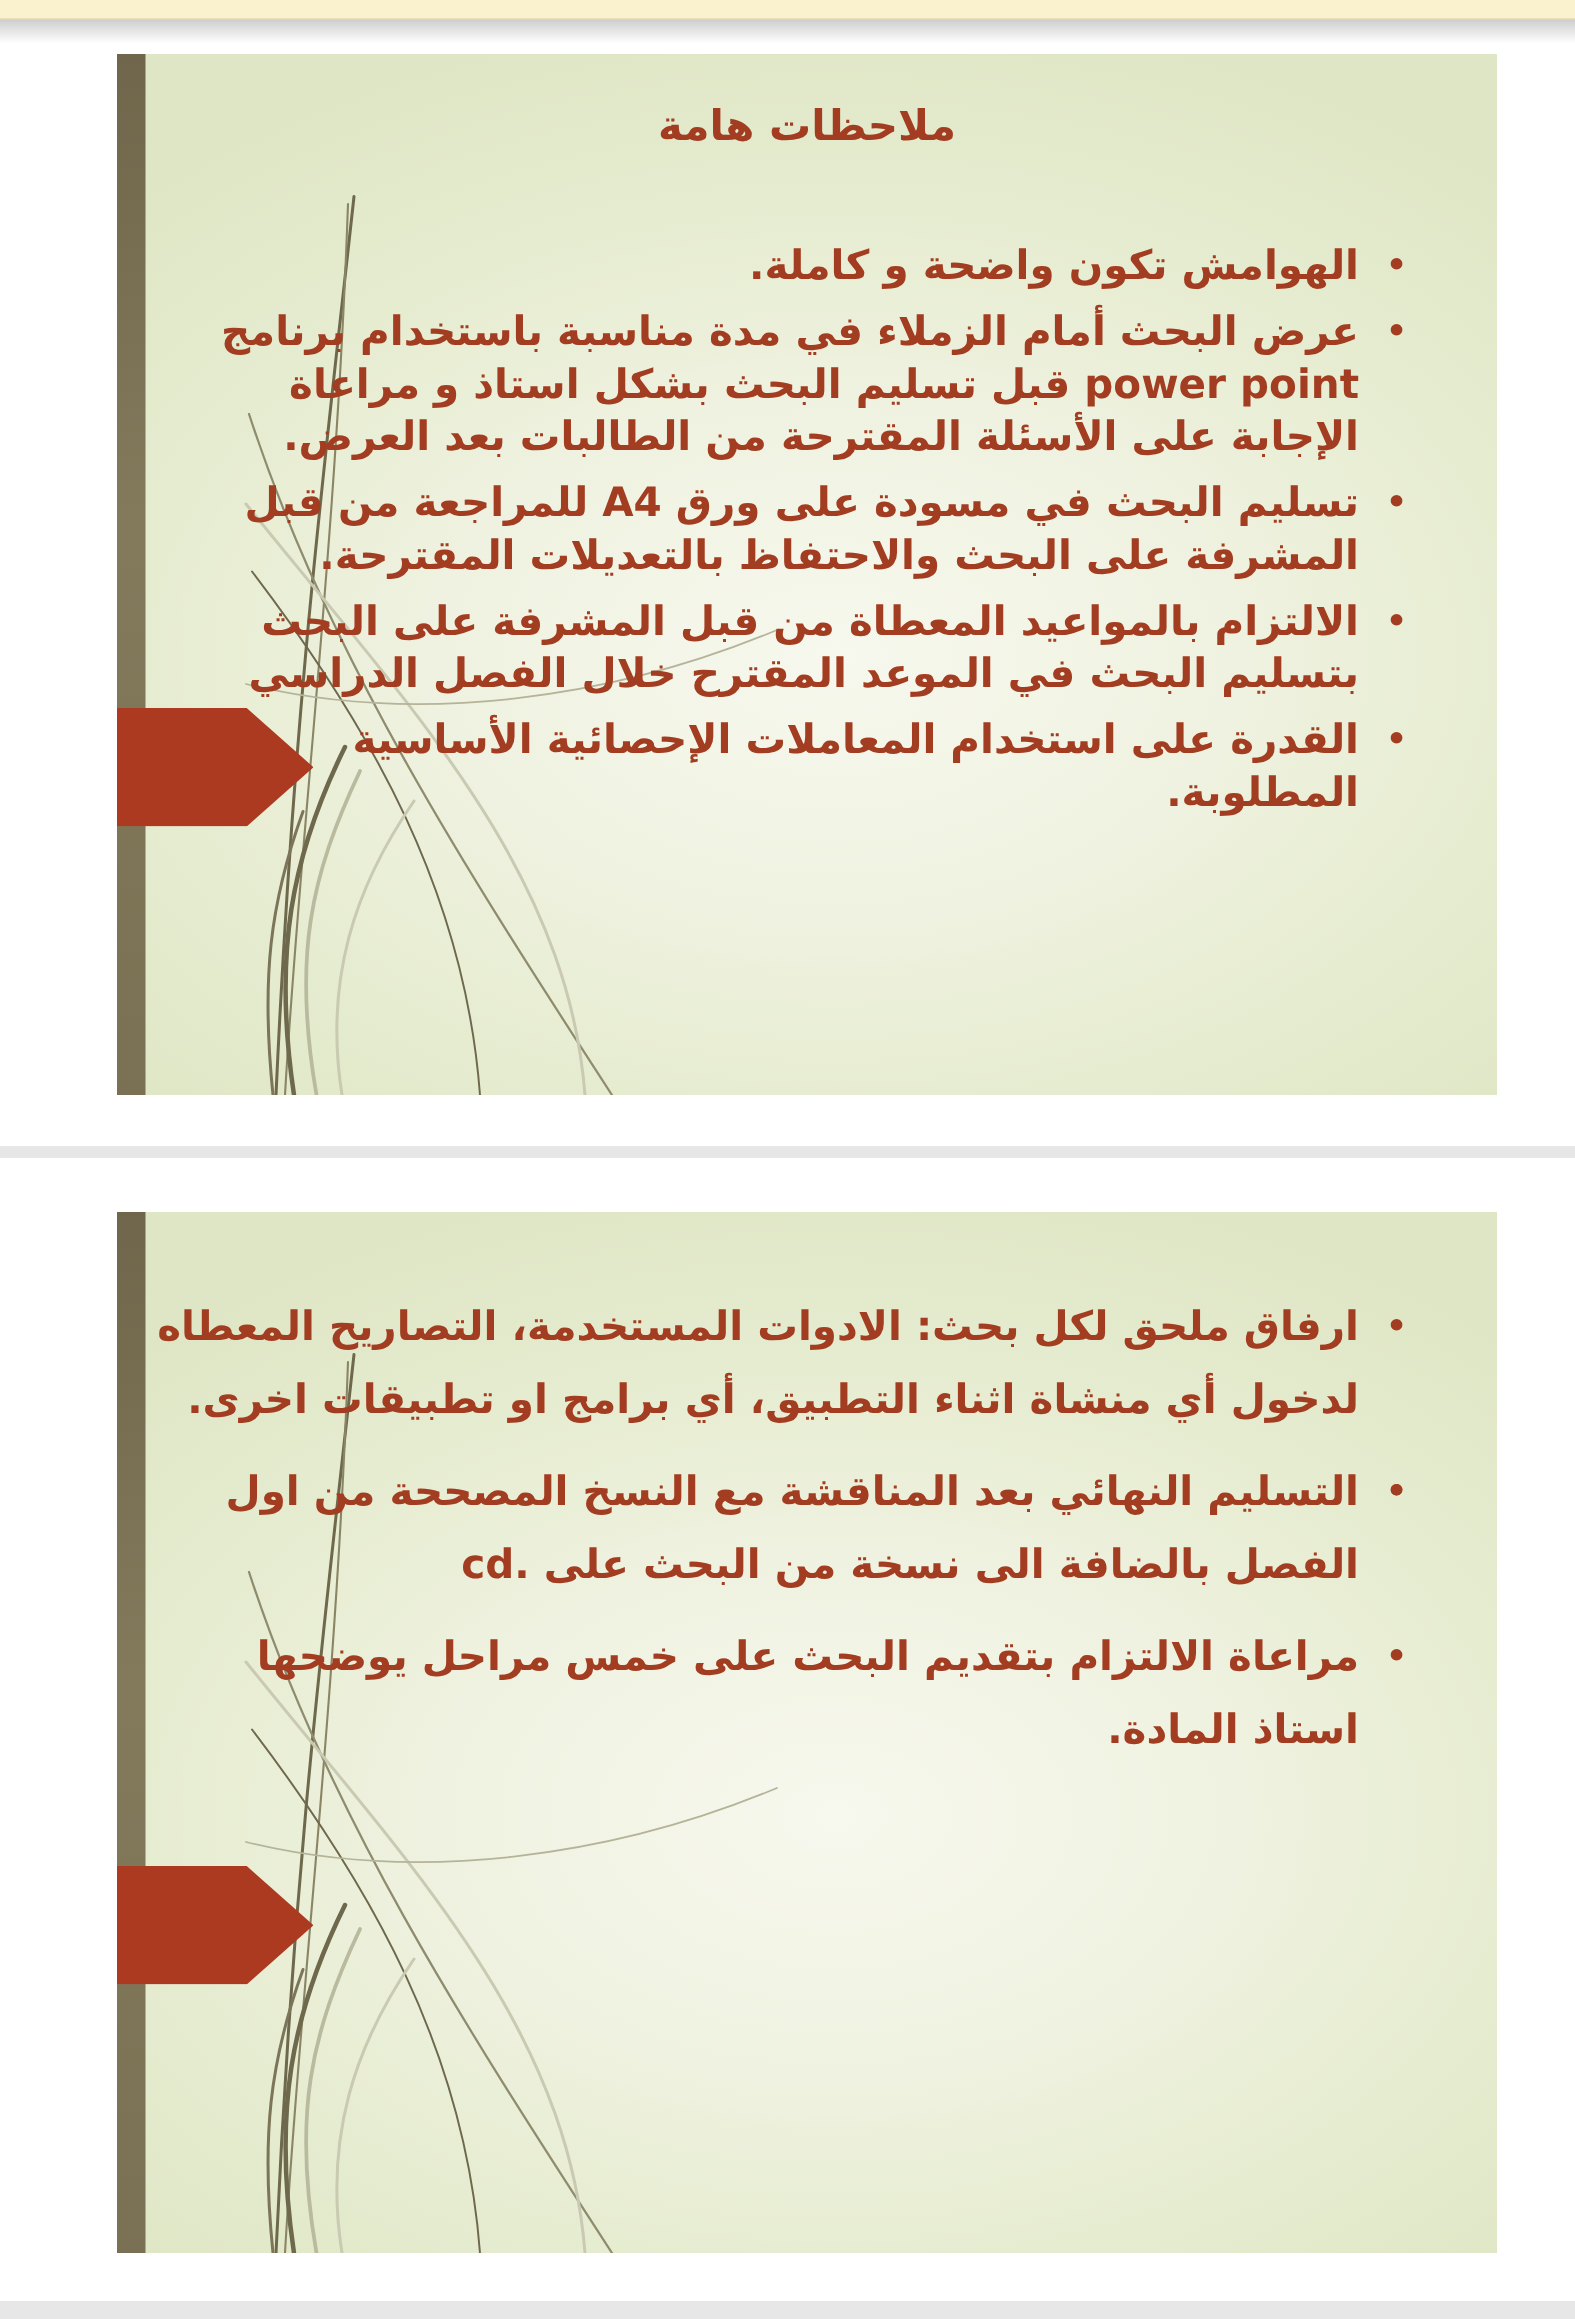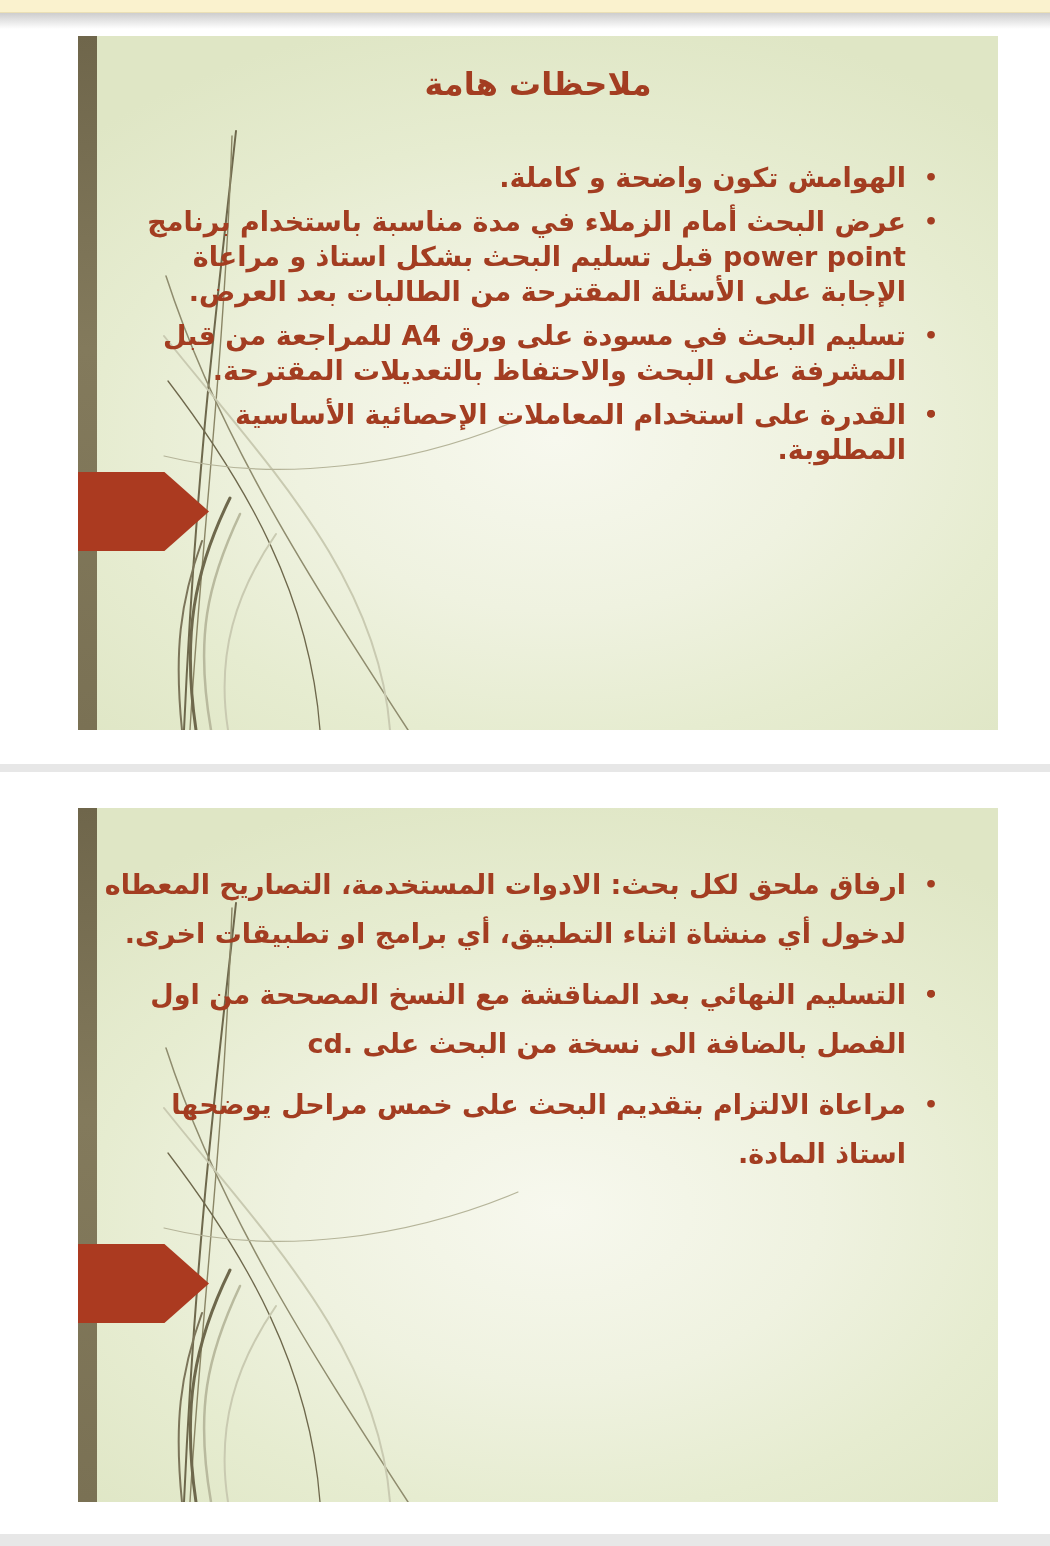--- a/index.html
+++ b/index.html
@@ -38,21 +38,21 @@
   .arrow{
     position:absolute;left:0;top:436px;width:131px;height:79px;z-index:2;
     background:#AB3A20;
     clip-path:polygon(0 0, 66% 0, 100% 50%, 66% 100%, 0 100%);
   }
 
   .title{
     position:relative;z-index:3;
     margin:18px 40px 0 40px;
     text-align:center;
-    color:#A33D21;font-weight:700;font-size:32px;line-height:60px;
+    color:#A33D21;font-weight:700;font-size:28px;line-height:60px;
     font-family:"DejaVu Serif","DejaVu Sans",sans-serif;
   }
   .body{
     position:relative;z-index:3;direction:rtl;
     color:#A33D21;font-weight:700;
     padding:0 54px 0 24px;
   }
   .s1 .body{margin-top:46px;font-size:27px;line-height:35px;}
   .s2 .body{margin-top:52px;font-size:27px;line-height:49px;}
   .bullet{position:relative;padding-right:38px;text-align:right;}
@@ -95,20 +95,21 @@
     <div class="bullet">
       <span class="dot">•</span>
       <span>عرض البحث أمام الزملاء في مدة مناسبة باستخدام برنامج power point قبل تسليم البحث بشكل استاذ و مراعاة الإجابة على الأسئلة المقترحة من الطالبات بعد العرض.</span>
     </div>
     <div class="bullet">
       <span class="dot">•</span>
       <span>تسليم البحث في مسودة على ورق A4 للمراجعة من قبل المشرفة على البحث والاحتفاظ بالتعديلات المقترحة.</span>
     </div>
     <div class="bullet">
       <span class="dot">•</span>
+      <span>الالتزام بالمواعيد المعطاة من قبل المشرفة على البحث بتسليم البحث في الموعد المقترح خلال الفصل الدراسي</span>
     </div>
     <div class="bullet">
       <span class="dot">•</span>
       <span>القدرة على استخدام المعاملات الإحصائية الأساسية المطلوبة.</span>
     </div>
   </div>
 </div>
 
 <div class="sep s-mid"></div>
 

